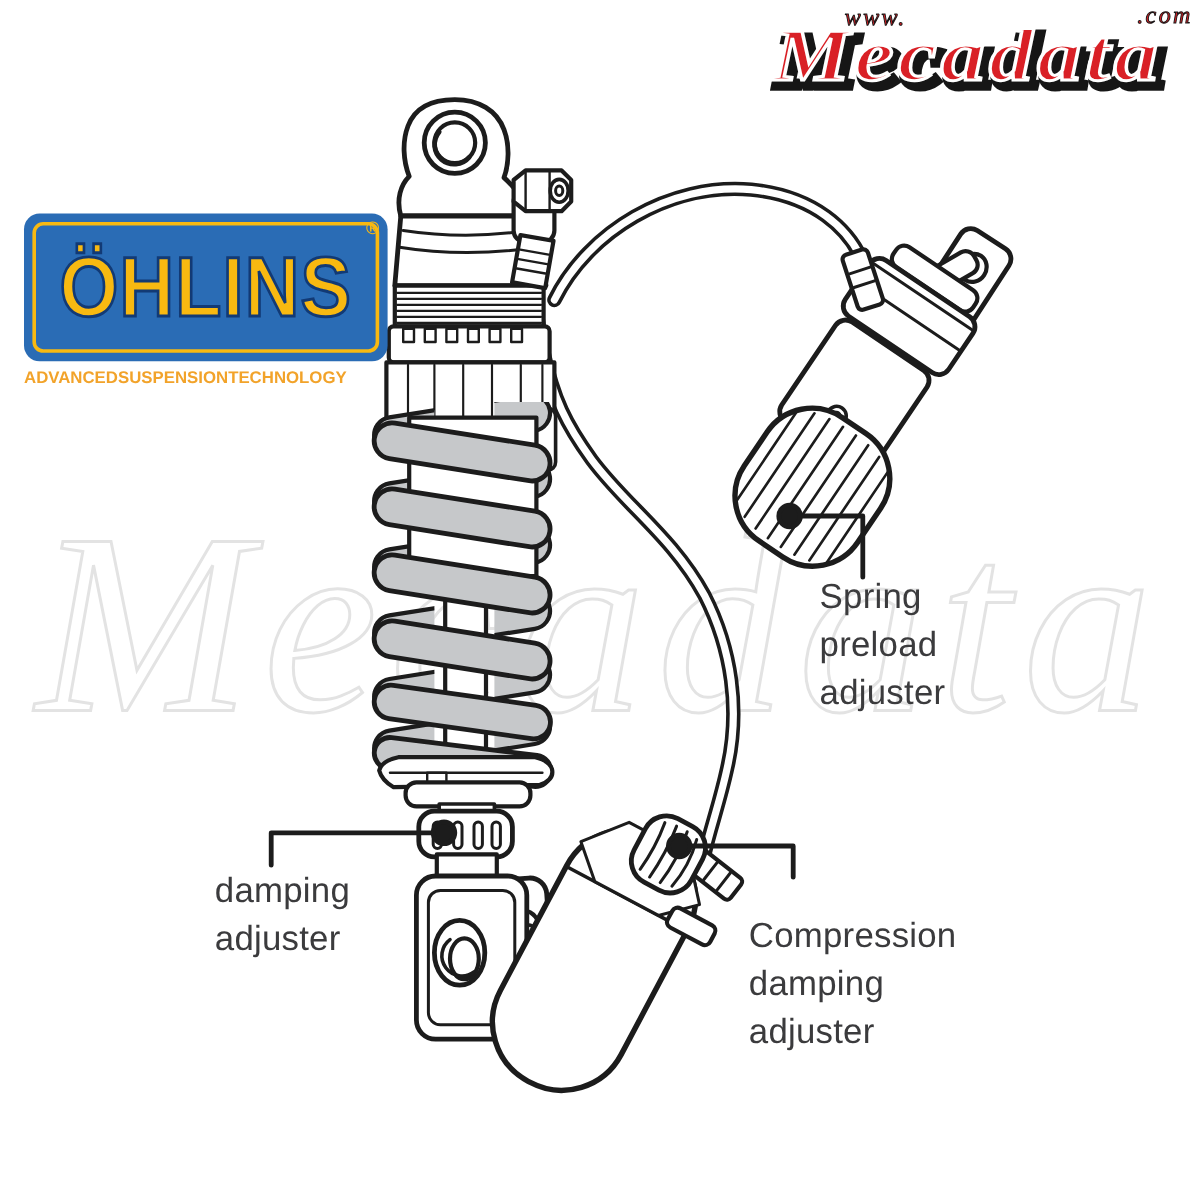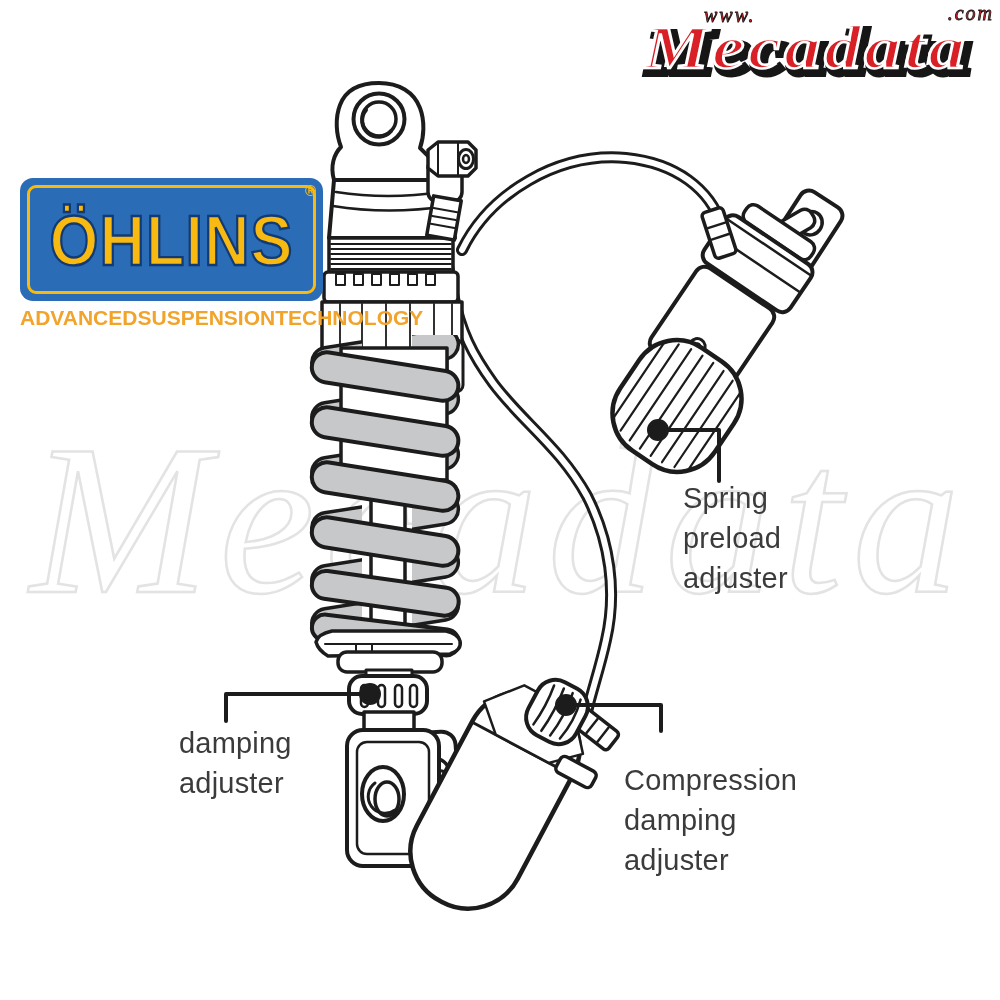--- a/index.html
+++ b/index.html
@@ -11,21 +11,21 @@
 
   
   .ohlins{position:absolute;left:20px;top:178px;width:303px;z-index:3;}
   .ohlins-box{position:relative;height:123px;background:#2a6cb5;border-radius:13px;
               display:flex;align-items:center;justify-content:center;}
   .ohlins-border{position:absolute;inset:7px;border:3.5px solid #f8b911;border-radius:9px;}
   .ohlins-text{display:inline-block;font-weight:bold;font-size:63px;color:#f8b911;
                -webkit-text-stroke:2.2px #123a75;letter-spacing:1px;transform:scaleY(1.12);}
   .ohlins-reg{position:absolute;top:4px;right:7px;font-size:15px;color:#f8b911;font-weight:bold;}
   .ohlins-tagline{display:flex;margin-top:5px;
-                  font-weight:bold;font-size:21px;color:#f2a32a;}
+                  font-weight:bold;font-size:14px;color:#f2a32a;}
 
   
   .mecadata{position:absolute;top:2px;right:6px;width:410px;height:80px;z-index:3;}
   .md-main-wrap{position:absolute;right:26px;top:10px;transform:scaleX(1.18);
                 transform-origin:right center;}
   .md-main{font-family:"Liberation Serif",serif;font-style:italic;font-weight:bold;
            font-size:62px;letter-spacing:3px;white-space:nowrap;}
   .md-shadow{position:absolute;left:4px;top:5px;color:#161616;-webkit-text-stroke:8px #161616;}
   .md-fill{position:relative;color:#d92026;-webkit-text-stroke:2.5px #ffffff;}
   .md-small{position:absolute;font-family:"Liberation Serif",serif;font-style:italic;

